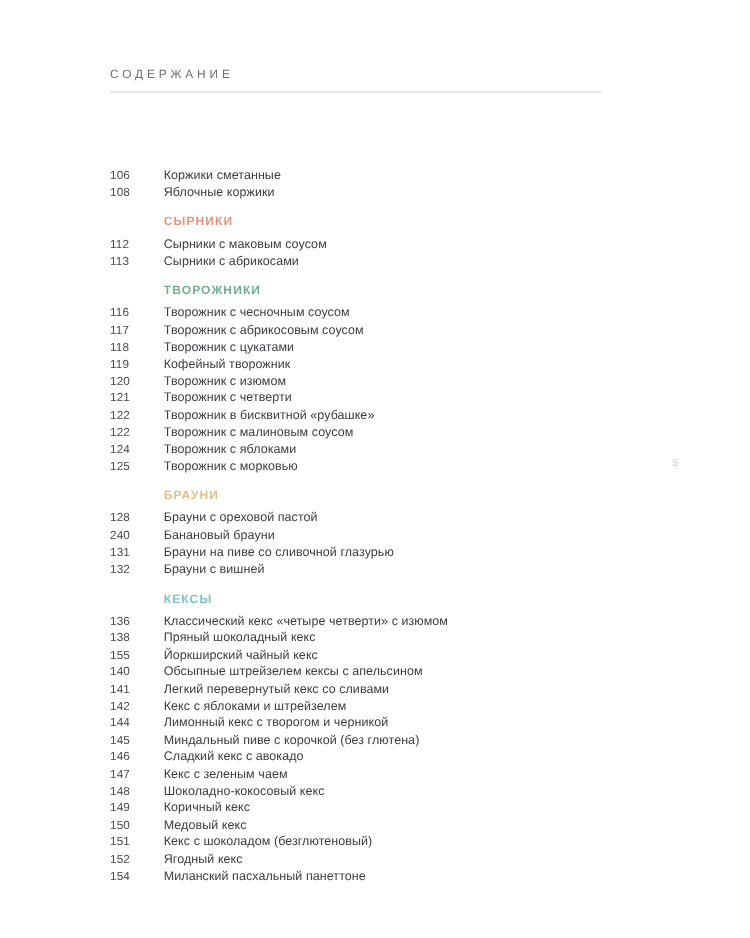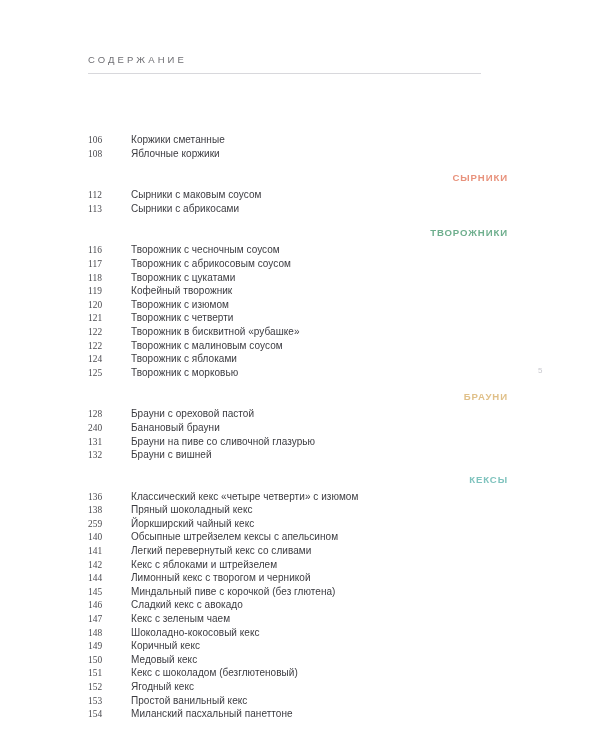--- a/index.html
+++ b/index.html
@@ -60,46 +60,44 @@
     top: 133px;
     width: 420px;
   }
 
   .group { }
 
   .group-title {
     font-size: 9.6px;
     font-weight: 700;
     letter-spacing: 0.9px;
-    margin-left: 67px;
+    margin-left: 43px;
     line-height: 13.5px;
     padding-top: 11px;
     padding-bottom: 3.5px;
     white-space: nowrap;
-    text-align: right;
   }
 
   .group:first-child > .group-title {
     padding-top: 0;
   }
 
   .entry {
     display: flex;
     align-items: baseline;
     line-height: 13.6px;
     height: 13.6px;
   }
 
   .entry-page {
     width: 43px;
     flex: 0 0 43px;
     font-size: 9.4px;
     color: #4a4a4f;
     letter-spacing: 0.1px;
-    font-family: Liberation Serif, serif;
   }
 
   .entry-title {
     font-size: 10px;
     color: #3c3c41;
     white-space: nowrap;
     letter-spacing: 0.05px;
   }
 </style>
 </head>
@@ -201,21 +199,21 @@
         <div class="group-title" style="color: rgb(127, 195, 190);">КЕКСЫ</div>
         <div class="entry">
           <span class="entry-page">136</span>
           <span class="entry-title">Классический кекс «четыре четверти» с изюмом</span>
         </div>
         <div class="entry">
           <span class="entry-page">138</span>
           <span class="entry-title">Пряный шоколадный кекс</span>
         </div>
         <div class="entry">
-          <span class="entry-page">259</span>
+          <span class="entry-page">155</span>
           <span class="entry-title">Йоркширский чайный кекс</span>
         </div>
         <div class="entry">
           <span class="entry-page">140</span>
           <span class="entry-title">Обсыпные штрейзелем кексы с апельсином</span>
         </div>
         <div class="entry">
           <span class="entry-page">141</span>
           <span class="entry-title">Легкий перевернутый кекс со сливами</span>
         </div>
@@ -253,23 +251,19 @@
         </div>
         <div class="entry">
           <span class="entry-page">151</span>
           <span class="entry-title">Кекс с шоколадом (безглютеновый)</span>
         </div>
         <div class="entry">
           <span class="entry-page">152</span>
           <span class="entry-title">Ягодный кекс</span>
         </div>
         <div class="entry">
-          <span class="entry-page">153</span>
-          <span class="entry-title">Простой ванильный кекс</span>
-        </div>
-        <div class="entry">
           <span class="entry-page">154</span>
           <span class="entry-title">Миланский пасхальный панеттоне</span>
         </div>
       </div>
     </div>
 
 </div>
 
 </body></html>

